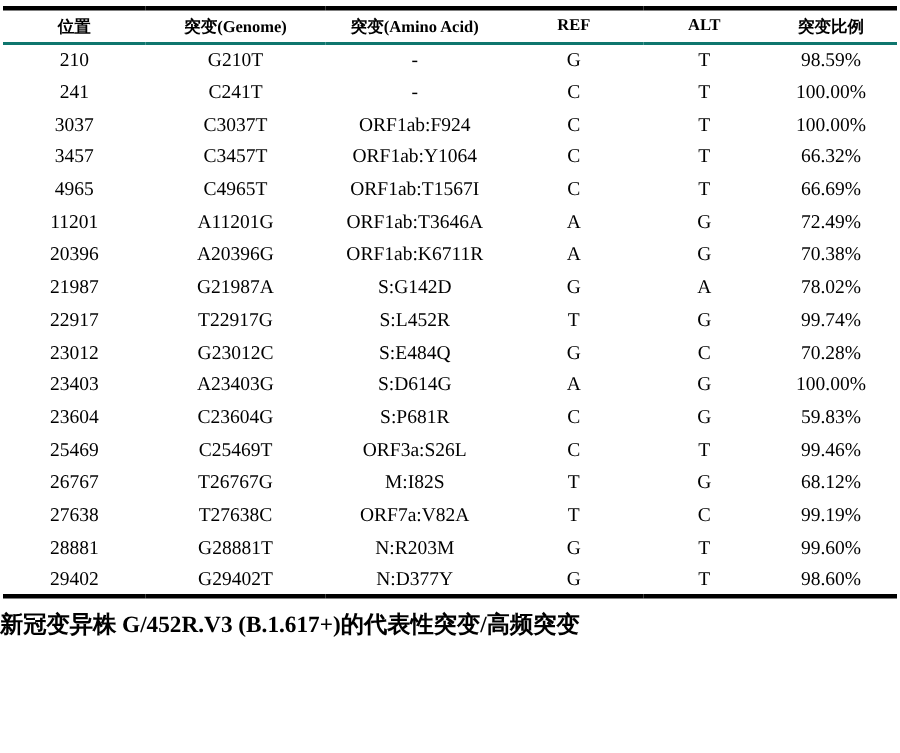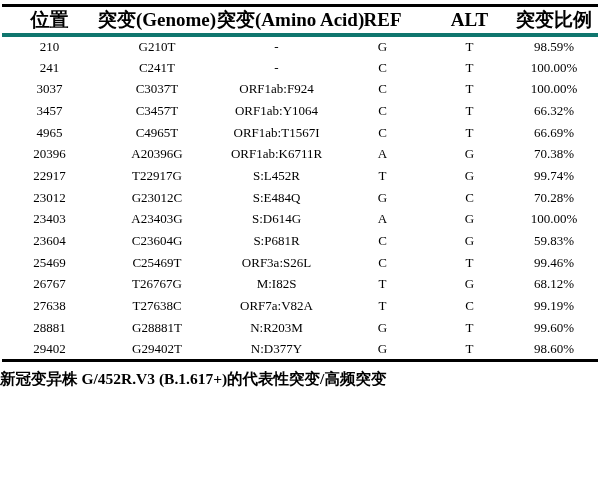--- a/index.html
+++ b/index.html
@@ -23,25 +23,25 @@
     width: 596px;
     margin: 4px 2px 0 2px;
     border-top: 3px solid #000;
     border-bottom: 3px solid #000;
   }
   thead tr {
     height: 23px;
   }
   th {
     font-weight: bold;
-    font-size: 19px;
+    font-size: 11px;
     text-align: center;
     vertical-align: middle;
     padding: 0;
-    border-bottom: 4px solid #0f766e;
+    border-bottom: 2px solid #0f766e;
     white-space: nowrap;
   }
   tbody tr {
     height: 21.7px;
   }
   td {
     font-size: 13px;
     text-align: center;
     vertical-align: middle;
     padding: 0;
@@ -113,26 +113,42 @@
         </tr>
         <tr>
           <td>4965</td>
           <td>C4965T</td>
           <td>ORF1ab:T1567I</td>
           <td>C</td>
           <td>T</td>
           <td>66.69%</td>
         </tr>
         <tr>
+          <td>11201</td>
+          <td>A11201G</td>
+          <td>ORF1ab:T3646A</td>
+          <td>A</td>
+          <td>G</td>
+          <td>72.49%</td>
+        </tr>
+        <tr>
           <td>20396</td>
           <td>A20396G</td>
           <td>ORF1ab:K6711R</td>
           <td>A</td>
           <td>G</td>
           <td>70.38%</td>
+        </tr>
+        <tr>
+          <td>21987</td>
+          <td>G21987A</td>
+          <td>S:G142D</td>
+          <td>G</td>
+          <td>A</td>
+          <td>78.02%</td>
         </tr>
         <tr>
           <td>22917</td>
           <td>T22917G</td>
           <td>S:L452R</td>
           <td>T</td>
           <td>G</td>
           <td>99.74%</td>
         </tr>
         <tr>

